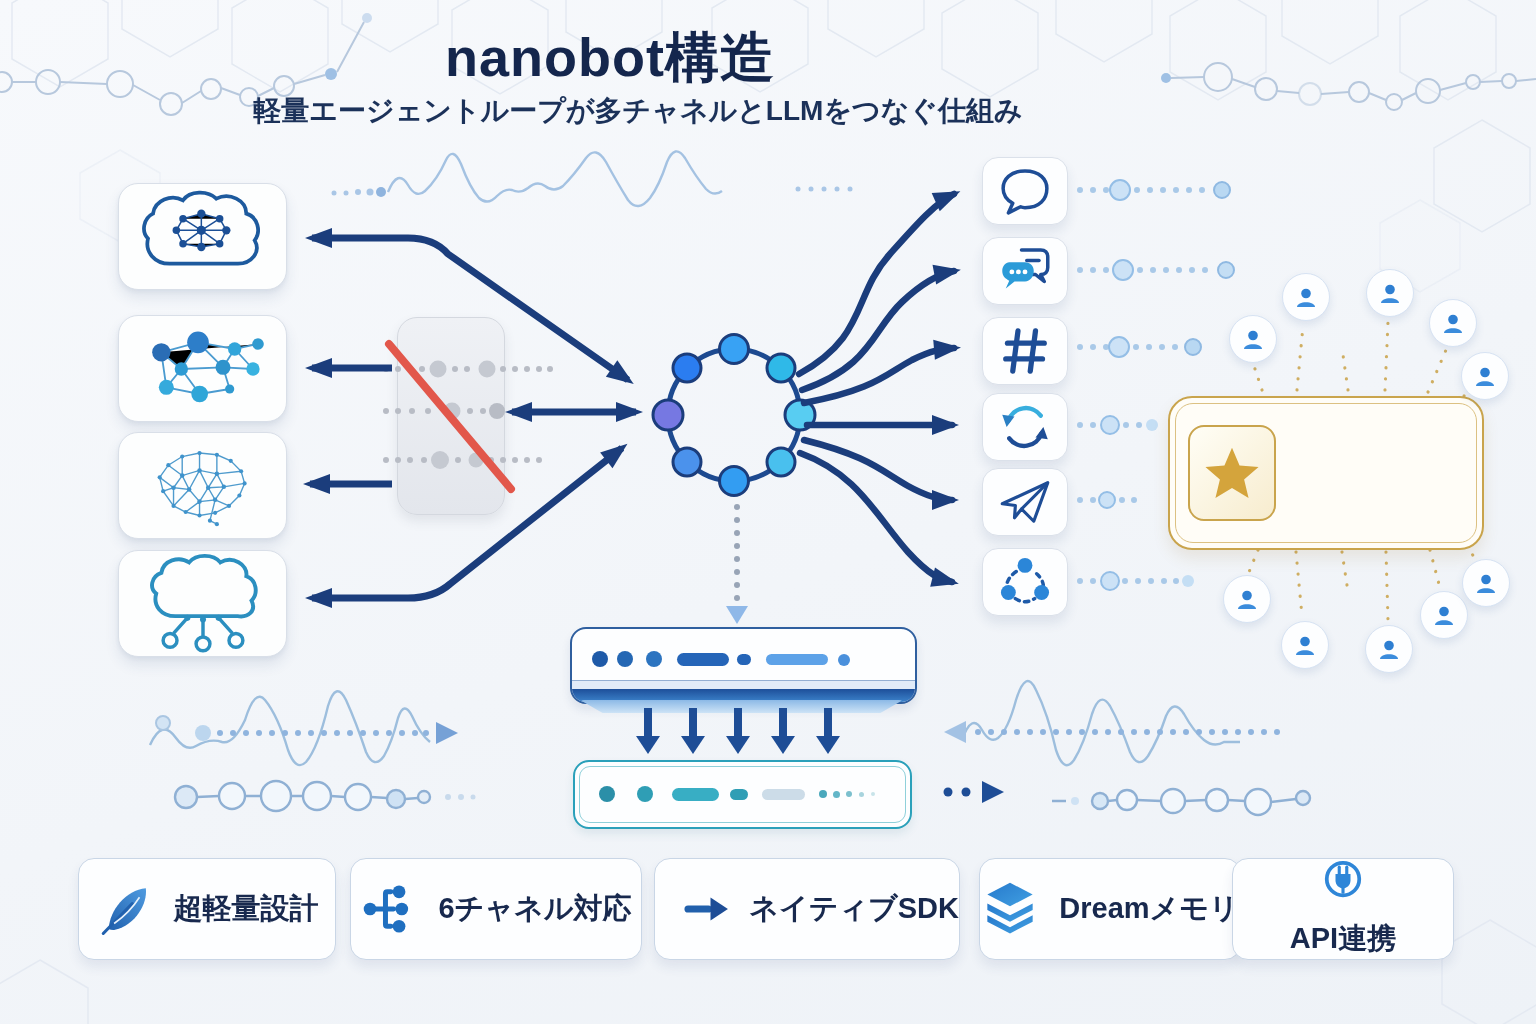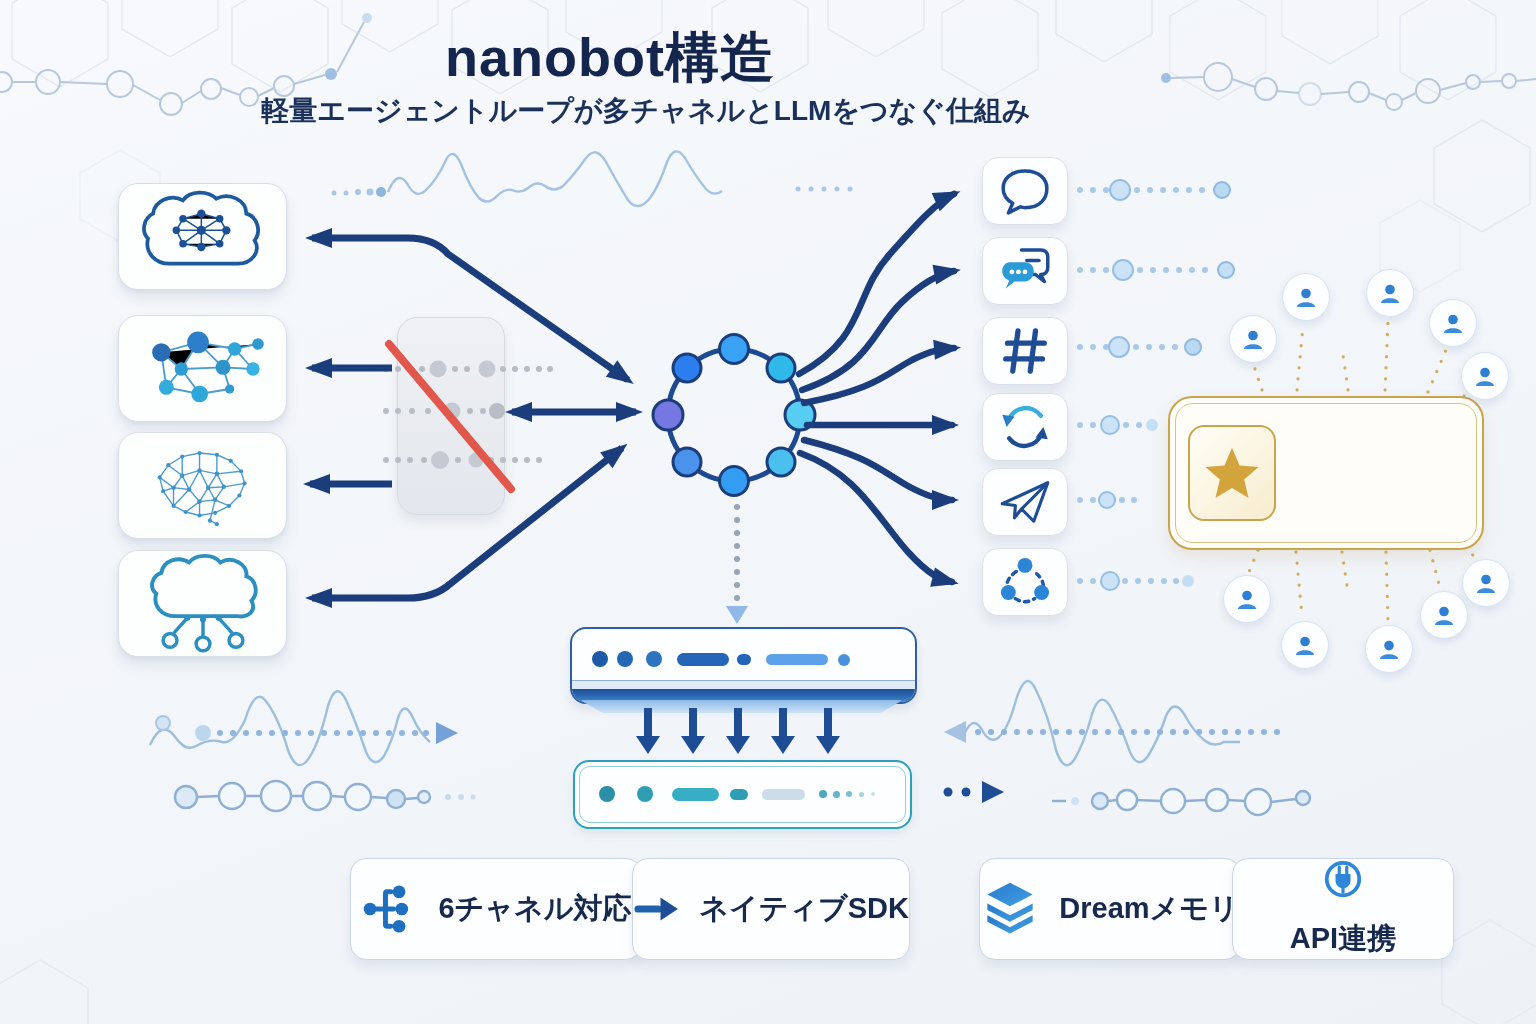--- a/index.html
+++ b/index.html
@@ -6,21 +6,21 @@
   .canvas{position:relative;width:1536px;height:1024px;overflow:hidden;
     background:linear-gradient(160deg,#f7f9fc 0%,#f2f5f9 55%,#eef2f7 100%);
     font-family:"Liberation Sans","DejaVu Sans",sans-serif;}
   .abs{position:absolute;}
   svg{display:block;}
   .layer{position:absolute;left:0;top:0;width:1536px;height:1024px;}
   .z1{z-index:1}.z2{z-index:2}.z3{z-index:3}.z4{z-index:4}
 
   .title{left:0;top:22px;width:1220px;text-align:center;font-size:54px;font-weight:800;
     color:#14264d;letter-spacing:1px;}
-  .subtitle{left:16px;top:92px;width:1260px;text-align:center;font-size:28px;font-weight:700;
+  .subtitle{left:8px;top:92px;width:1260px;text-align:center;font-size:28px;font-weight:700;
     color:#1b3159;}
 
   .srcbox{width:167px;height:105px;background:#fdfefe;border:1.5px solid #d9dfe8;border-radius:20px;
     box-shadow:0 8px 14px rgba(40,70,120,.10),0 2px 4px rgba(40,70,120,.06);
     display:flex;align-items:center;justify-content:center;}
   .chanbox{width:84px;height:66px;background:#fdfeff;border:1.5px solid #dbe1ea;border-radius:16px;
     box-shadow:0 7px 12px rgba(40,70,120,.10);display:flex;align-items:center;justify-content:center;}
 
   .graybox{left:397px;top:317px;width:106px;height:196px;border-radius:20px;
     background:linear-gradient(180deg,#eff1f5,#e3e6ec);border:1.5px solid #d4d8df;
@@ -646,37 +646,51 @@
     <span class="pill" style="left:97px;top:26px;width:47px;height:13px;background:#38aec4;"></span>
     <span class="pill" style="left:155px;top:27px;width:18px;height:11px;background:#2f9eb5;"></span>
     <span class="pill" style="left:187px;top:27px;width:43px;height:11px;background:#ccdce8;"></span>
     <span class="dot" style="left:244px;top:28px;width:8px;height:8px;background:#4aa8bc;"></span>
     <span class="dot" style="left:258px;top:29px;width:7px;height:7px;background:#63b6c8;"></span>
     <span class="dot" style="left:271px;top:29px;width:6px;height:6px;background:#7cc0ce;"></span>
     <span class="dot" style="left:284px;top:30px;width:5px;height:5px;background:#a8d4de;"></span>
     <span class="dot" style="left:296px;top:30px;width:4px;height:4px;background:#c8e4ea;"></span>
   </div>
 
+  <div class="abs z4 feat" style="left:78px;width:256px;">
+    <svg width="58" height="58" viewBox="0 0 64 64">
+      <defs>
+          <linearGradient id="gf" x1="0" y1="1" x2="1" y2="0">
+            <stop offset="0" stop-color="#2161ae"></stop>
+            <stop offset="1" stop-color="#4f9be0"></stop>
+          </linearGradient>
+        </defs>
+      <path d="M14 54 C15 33 33 11 55 9 C57 26 44 49 21 55 C18.5 55.6 16 55 14 54 Z" fill="url(#gf)"></path>
+      <path d="M8 59 L40 26" stroke="#2161ae" stroke-width="3.4" stroke-linecap="round" fill="none"></path>
+      <path d="M20 48 C30 41 41 30 48 19" stroke="#e8f2fc" stroke-width="1.8" fill="none"></path>
+    </svg>
+    <span class="feat-label">超軽量設計</span>
+  </div>
 
   <div class="abs z4 feat" style="left:350px;width:290px;">
     <svg width="58" height="58" viewBox="0 0 64 64">
       <g stroke="#1f6fc0" stroke-width="5.5" fill="none" stroke-linejoin="round" stroke-linecap="round">
         <path d="M16 32 H27 M27 32 V15 Q27 13 29 13 H33 M27 32 H36 M27 32 V49 Q27 51 29 51 H33"></path>
       </g>
       <g fill="#1f6fc0">
         <circle cx="10" cy="32" r="7"></circle>
           <circle cx="42" cy="13" r="7"></circle>
           <circle cx="45" cy="32" r="7"></circle>
           <circle cx="42" cy="51" r="7"></circle>
       </g>
     </svg>
     <span class="feat-label">6チャネル対応</span>
   </div>
 
-  <div class="abs z4 feat" style="left:632px;width:276px;">
+  <div class="abs z4 feat" style="left:654px;width:276px;padding-left:28px;">
     <svg width="62" height="44" viewBox="0 0 64 48">
       <rect x="2" y="19" width="38" height="10" rx="5" fill="#2160ac"></rect>
       <polygon points="38,8 62,24 38,40" fill="#1e4d96"></polygon>
     </svg>
     <span class="feat-label">ネイティブSDK</span>
   </div>
 
   <div class="abs z4 feat" style="left:979px;width:260px;">
     <svg width="58" height="58" viewBox="0 0 64 64">
       <defs>

